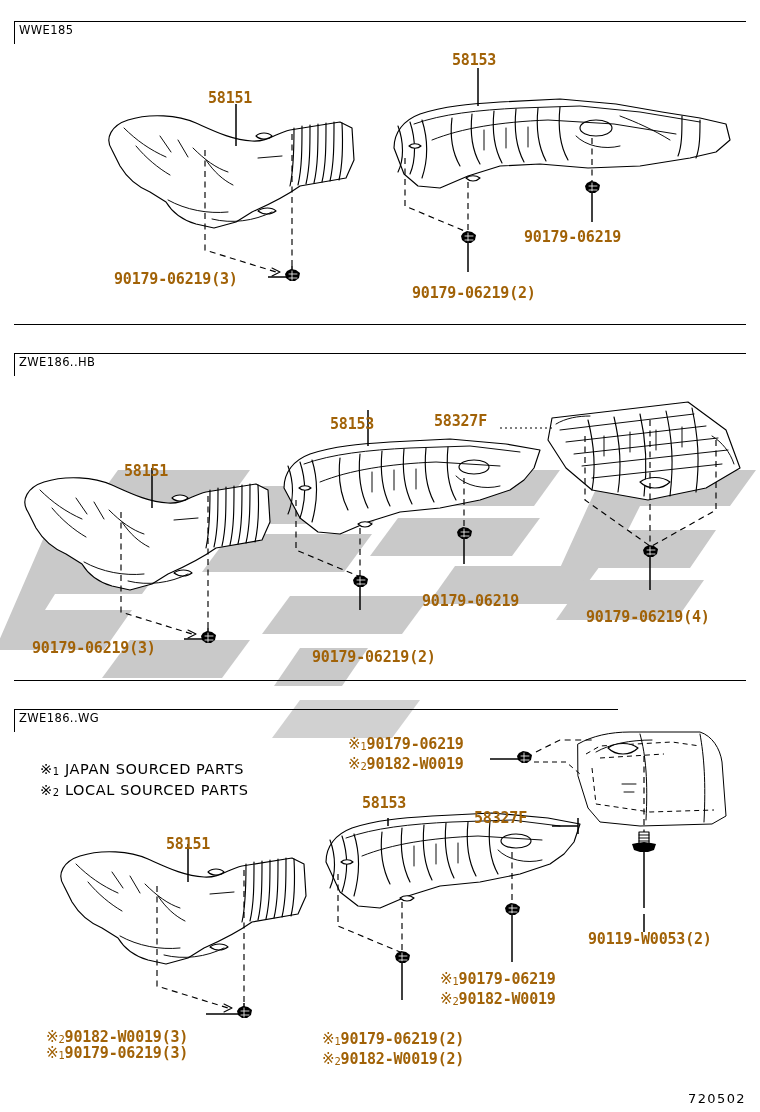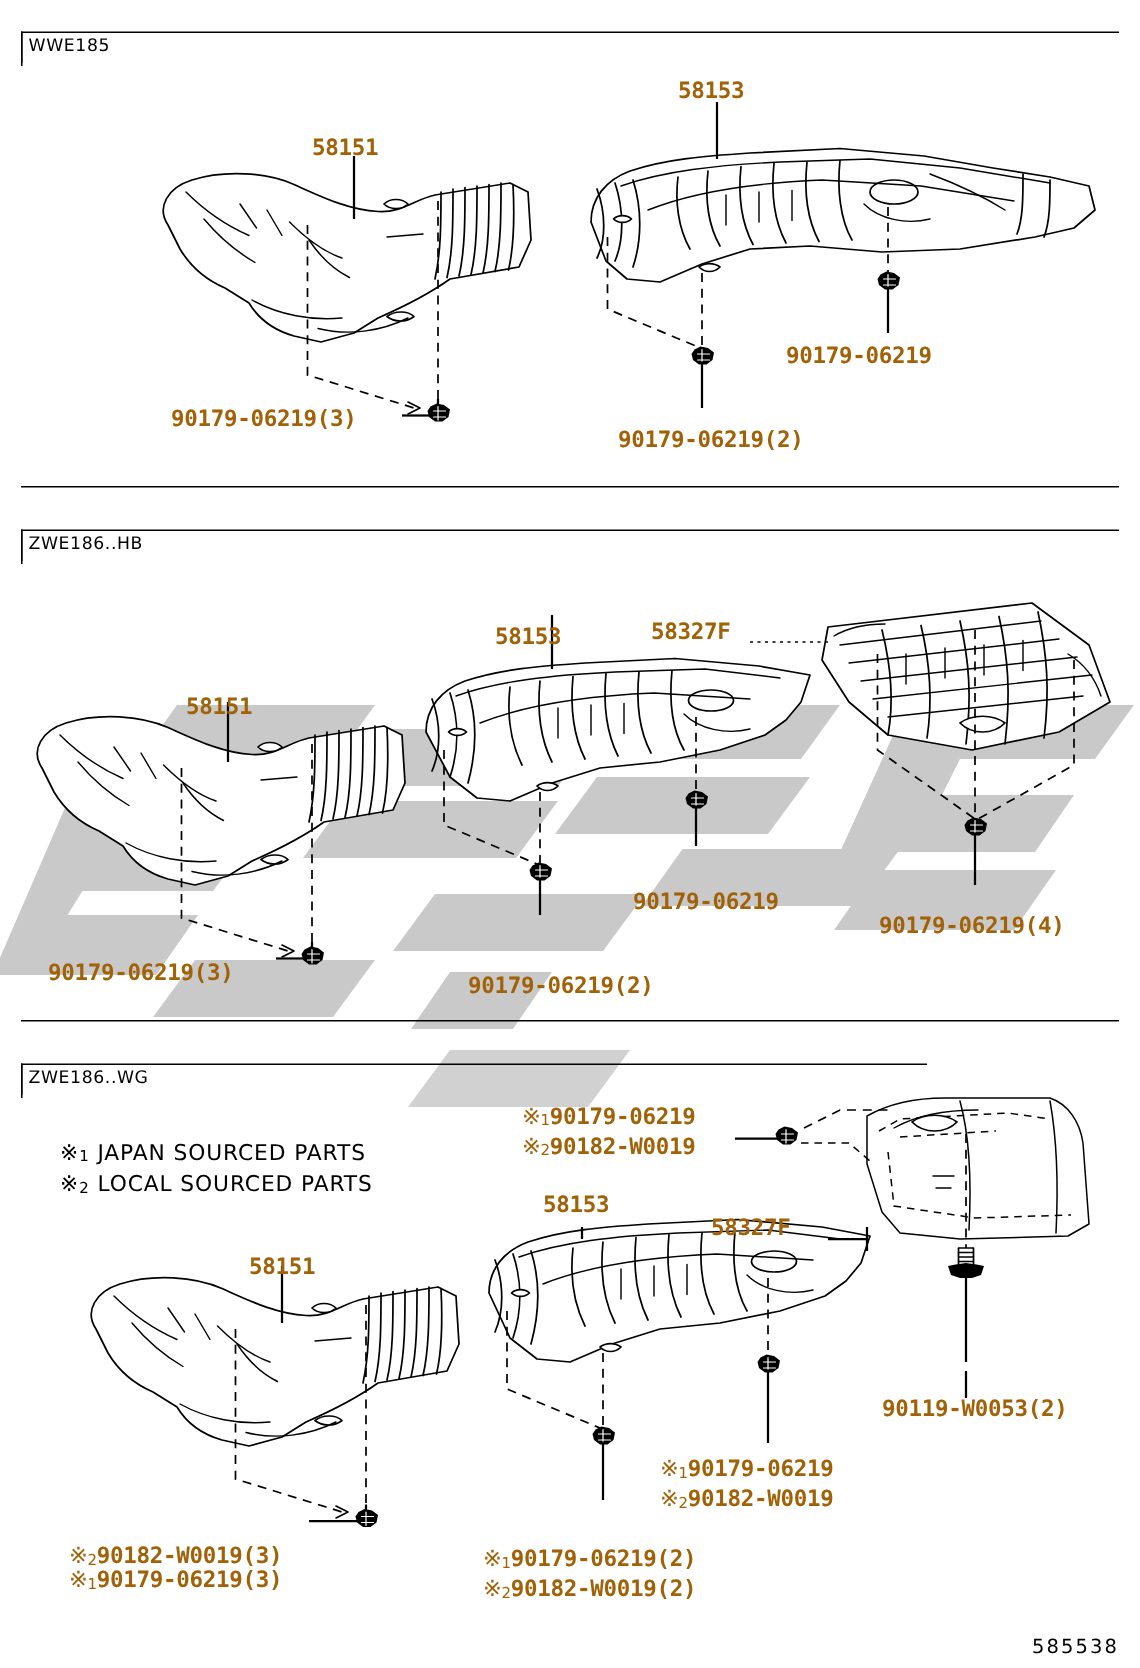--- a/index.html
+++ b/index.html
@@ -463,15 +463,15 @@
     <span class="mark">※<span class="sup">2</span></span><span>90182-W0019(3)</span>
   </div>
 
   <div class="lbl" style="left:322px;top:1030px;">
     <span class="mark">※<span class="sup">1</span></span><span>90179-06219(2)</span>
   </div>
   <div class="lbl" style="left:322px;top:1050px;">
     <span class="mark">※<span class="sup">2</span></span><span>90182-W0019(2)</span>
   </div>
 
-  <div class="pagecode">585538</div>
+  <div class="pagecode">720502</div>
 
 </div>
 
 </body></html>

